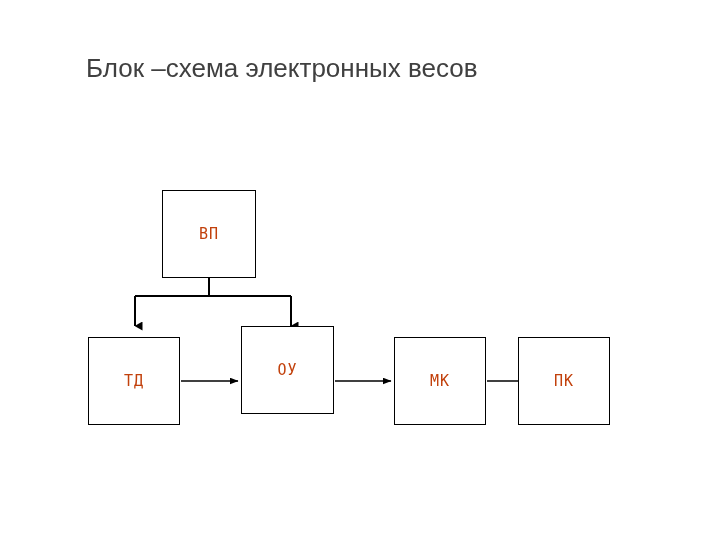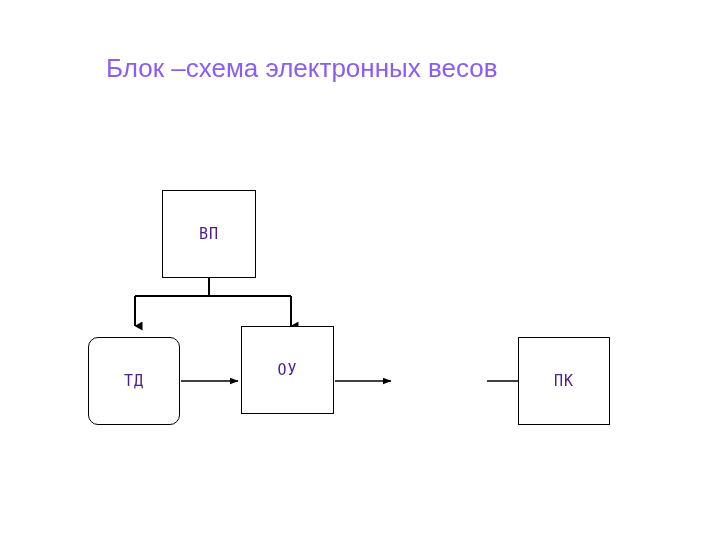--- a/index.html
+++ b/index.html
@@ -15,44 +15,43 @@
     overflow: hidden;
     font-family: "Liberation Sans", sans-serif;
   }
   #title {
     position: absolute;
     left: 86px;
     top: 52px;
     width: 560px;
     font-size: 26px;
     line-height: 32px;
-    color: #8b5cf6;
+    color: #404040;
     font-family: "Liberation Sans", sans-serif;
     white-space: nowrap;
-    margin-left: 20px;
   }
   .node {
     position: absolute;
     box-sizing: border-box;
     border: 1px solid #000000;
     background: #ffffff;
     display: flex;
     align-items: center;
     justify-content: center;
   }
   .node-label {
     font-family: "DejaVu Sans Mono", monospace;
     font-size: 15px;
     letter-spacing: 1px;
-    color: #4c1d95;
+    color: #c2410c;
     user-select: none;
   }
   
   #node-vp   { left: 162px; top: 190px; width: 94px;  height: 88px; }
-  #node-td   { left: 88px;  top: 337px; width: 92px;  height: 88px; border-radius: 10px; }
+  #node-td   { left: 88px;  top: 337px; width: 92px;  height: 88px; }
   #node-oy   { left: 241px; top: 326px; width: 93px;  height: 88px; }
   #node-mk   { left: 394px; top: 337px; width: 92px;  height: 88px; }
   #node-pk   { left: 518px; top: 337px; width: 92px;  height: 88px; }
 
   #edges {
     position: absolute;
     left: 0;
     top: 0;
     width: 720px;
     height: 540px;
@@ -95,18 +94,21 @@
   </div>
 
   <div class="node" id="node-td">
     <span class="node-label">ТД</span>
   </div>
 
   <div class="node" id="node-oy">
     <span class="node-label">ОУ</span>
   </div>
 
+  <div class="node" id="node-mk">
+    <span class="node-label">МК</span>
+  </div>
 
   <div class="node" id="node-pk">
     <span class="node-label">ПК</span>
   </div>
 
 </div>
 
 </body></html>

